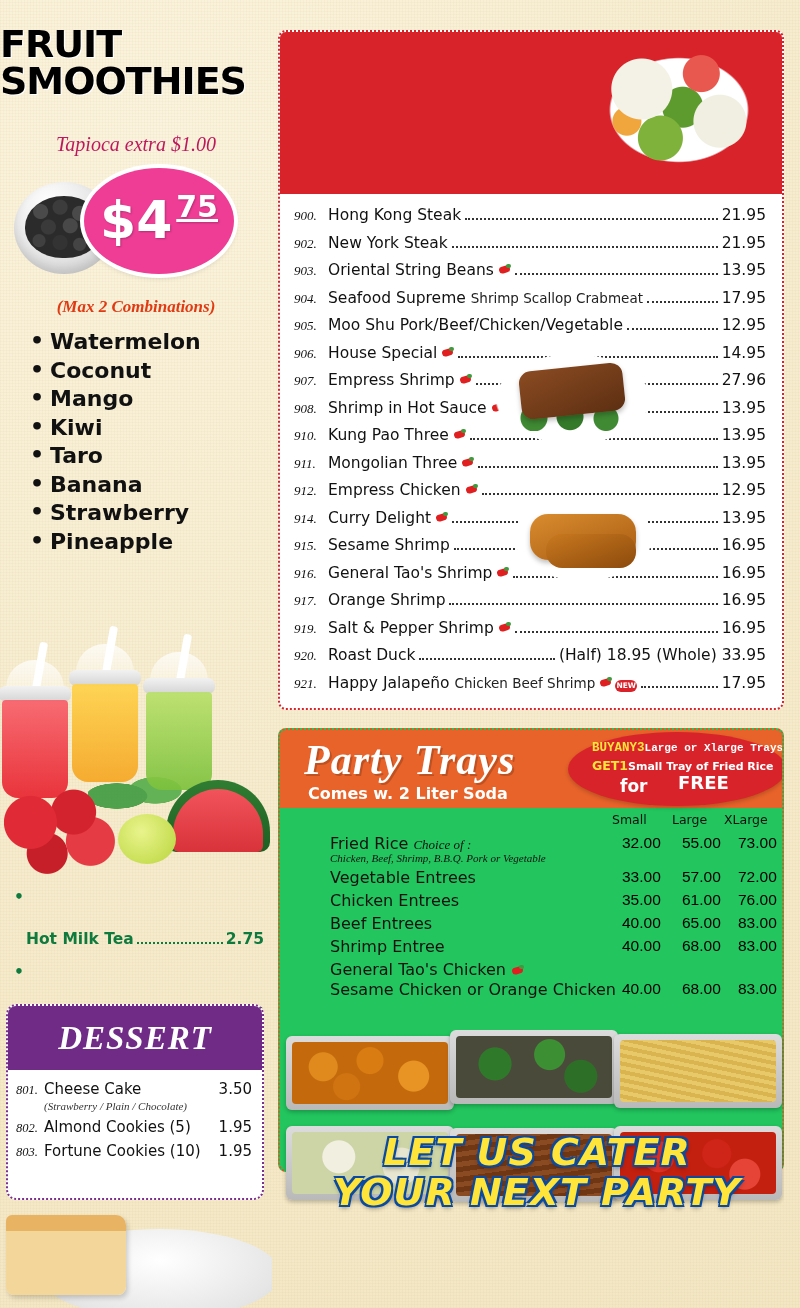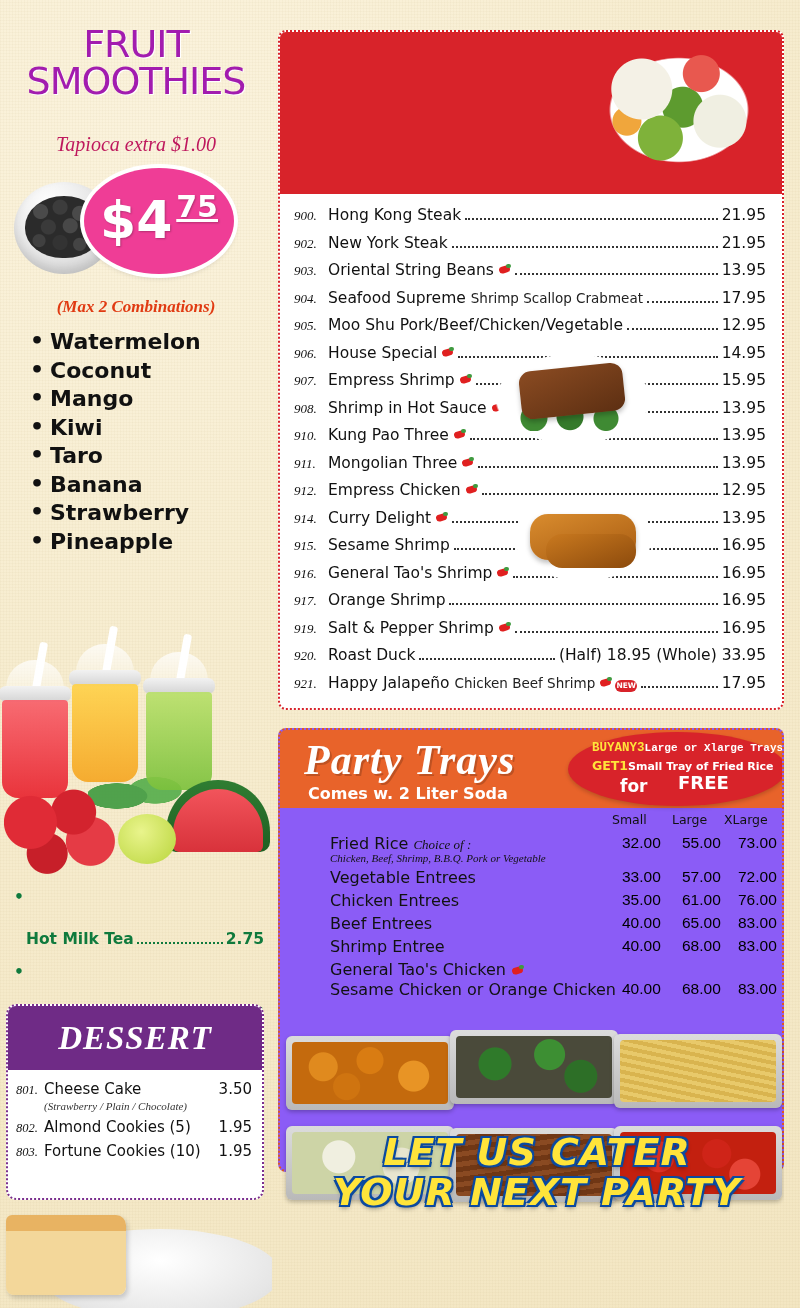--- a/index.html
+++ b/index.html
@@ -19,23 +19,23 @@
     content:""; position:absolute; inset:0;
     background-image:
       repeating-linear-gradient(0deg, rgba(190,170,120,.06) 0 1px, transparent 1px 3px),
       repeating-linear-gradient(90deg, rgba(190,170,120,.06) 0 1px, transparent 1px 3px);
   }
 
   
   .left-col{ position:absolute; left:0; top:0; width:272px; height:1308px; }
 
   .fruit-title{
-    position:absolute; left:0; top:26px; width:272px; text-align:center;
+    position:absolute; left:0; top:26px; width:272px; text-align:left;
     font-family:"DejaVu Sans", sans-serif;
-    font-weight:normal; font-size:38px; line-height:37px; color:#a21caf;
+    font-weight:bold; font-size:38px; line-height:37px; color:#000000;
     letter-spacing:-1px;
     text-shadow:1px 1px 0 #fff;
   }
   .fruit-title .l2{ display:block; }
   .tapioca{
     position:absolute; left:0; top:133px; width:272px; text-align:center;
     font-family:"Liberation Serif", serif; font-style:italic; font-weight:normal;
     font-size:20px; color:#be185d;
   }
 
@@ -301,21 +301,21 @@
     box-shadow:0 3px 5px rgba(0,0,0,.25);
   }
   .food-ov-2 .roll2{
     position:absolute; left:34px; top:40px; width:90px; height:34px;
     border-radius:16px; background:linear-gradient(160deg,#c9791f,#8c4a0c);
   }
 
   
   .party-box{
     position:absolute; left:4px; top:728px; width:506px; height:444px;
-    background:#8b5cf6; border:2px dotted #e0571f; border-radius:8px; overflow:hidden;
+    background:#22c55e; border:2px dotted #e0571f; border-radius:8px; overflow:hidden;
   }
   .party-hdr{
     position:relative; height:78px; background:#e8632a;
   }
   .party-hdr .ttl{
     position:absolute; left:24px; top:6px;
     font-family:"Liberation Serif", serif; font-style:italic; font-weight:bold;
     font-size:42px; color:#fff; letter-spacing:1px;
     text-shadow:2px 2px 0 rgba(0,0,0,.18);
   }
@@ -586,21 +586,21 @@
         <span class="spicy spicy-ico"></span>
         <span class="dots"></span>
         <span class="pr">14.95</span>
       </div>
 
       <div class="sp-row">
         <span class="num">907.</span>
         <span class="nm">Empress Shrimp</span>
         <span class="spicy spicy-ico"></span>
         <span class="dots"></span>
-        <span class="pr">15.95</span>
+        <span class="pr">27.96</span>
       </div>
 
       <div class="sp-row">
         <span class="num">908.</span>
         <span class="nm">Shrimp in Hot Sauce</span>
         <span class="spicy spicy-ico"></span>
         <span class="dots"></span>
         <span class="pr">13.95</span>
       </div>
 

